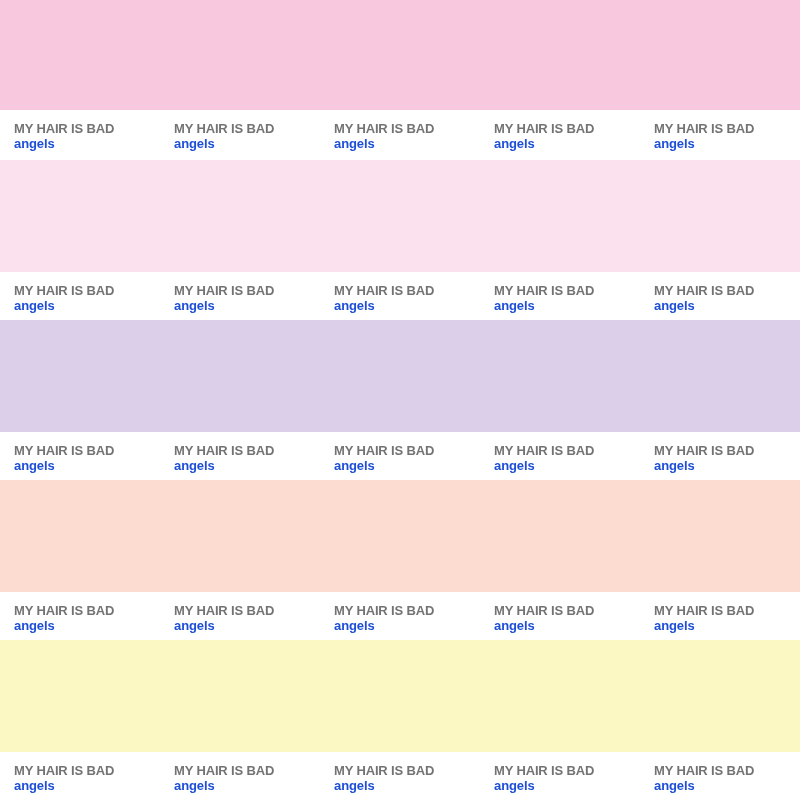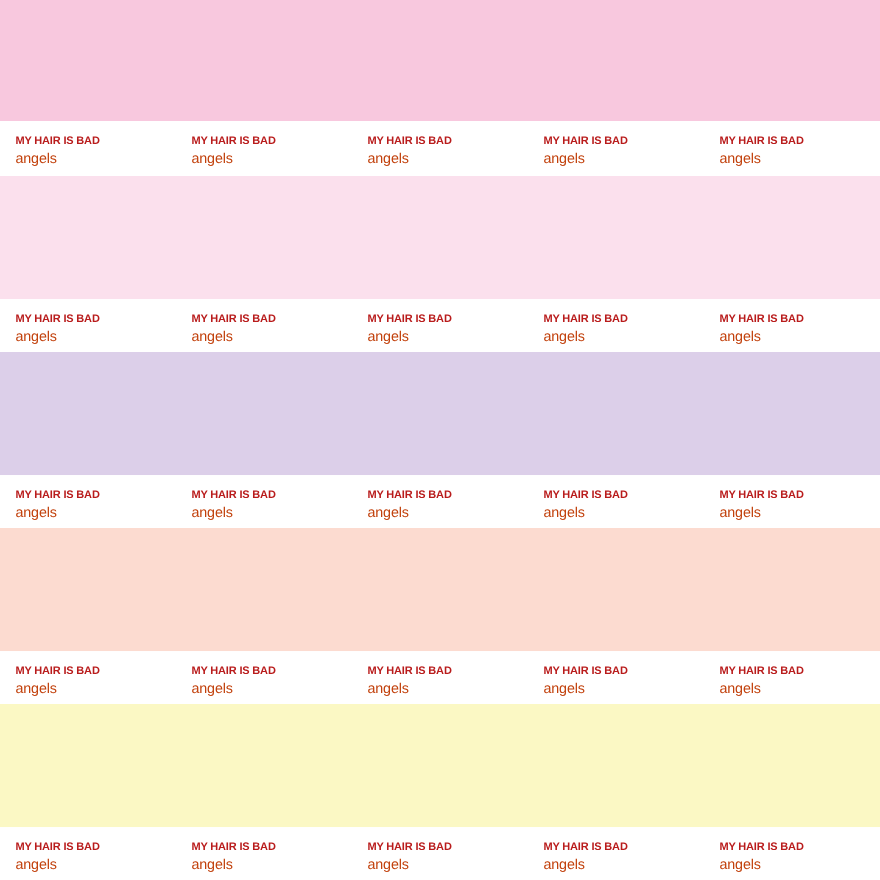--- a/index.html
+++ b/index.html
@@ -42,35 +42,35 @@
   }
 
   .caption-cell {
     padding: 11px 8px 0 14px;
     box-sizing: border-box;
     overflow: hidden;
   }
 
   .caption-title {
     display: block;
-    font-size: 10px;
+    font-size: 13px;
     font-weight: bold;
     line-height: 15px;
     letter-spacing: -0.15px;
-    color: #b91c1c;
+    color: #737373;
     white-space: nowrap;
   }
 
   .caption-sub {
     display: block;
     font-size: 13px;
-    font-weight: normal;
+    font-weight: bold;
     line-height: 16px;
     letter-spacing: -0.1px;
-    color: #c2410c;
+    color: #1d4ed8;
     white-space: nowrap;
   }
 </style>
 </head>
 <body>
 
 <div id="gallery">
     <div class="row">
       <div class="swatch-band" style="background: rgb(248, 200, 222); height: 110px;"></div>
       <div class="caption-band" style="height: 50px;">

